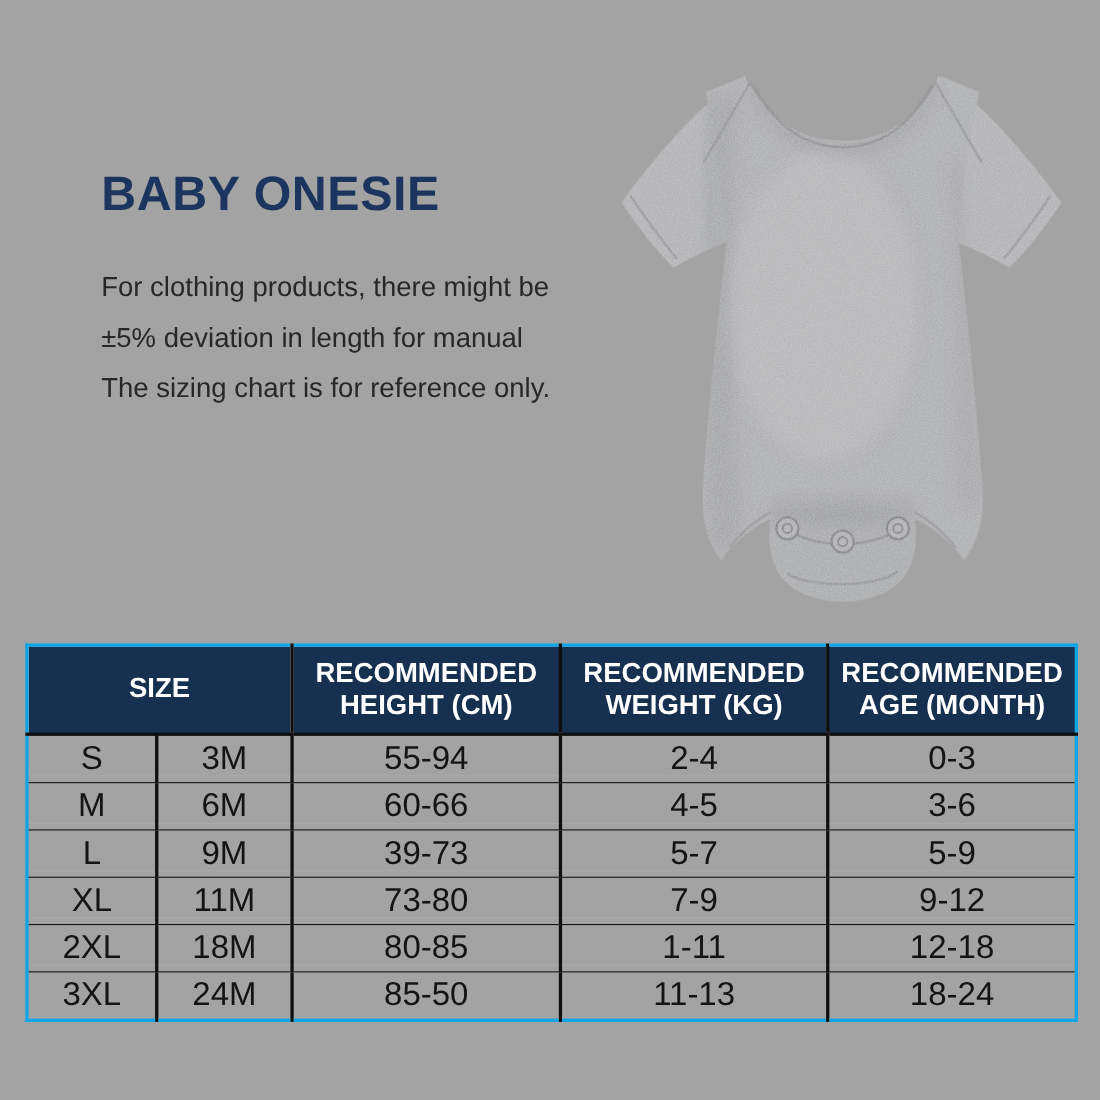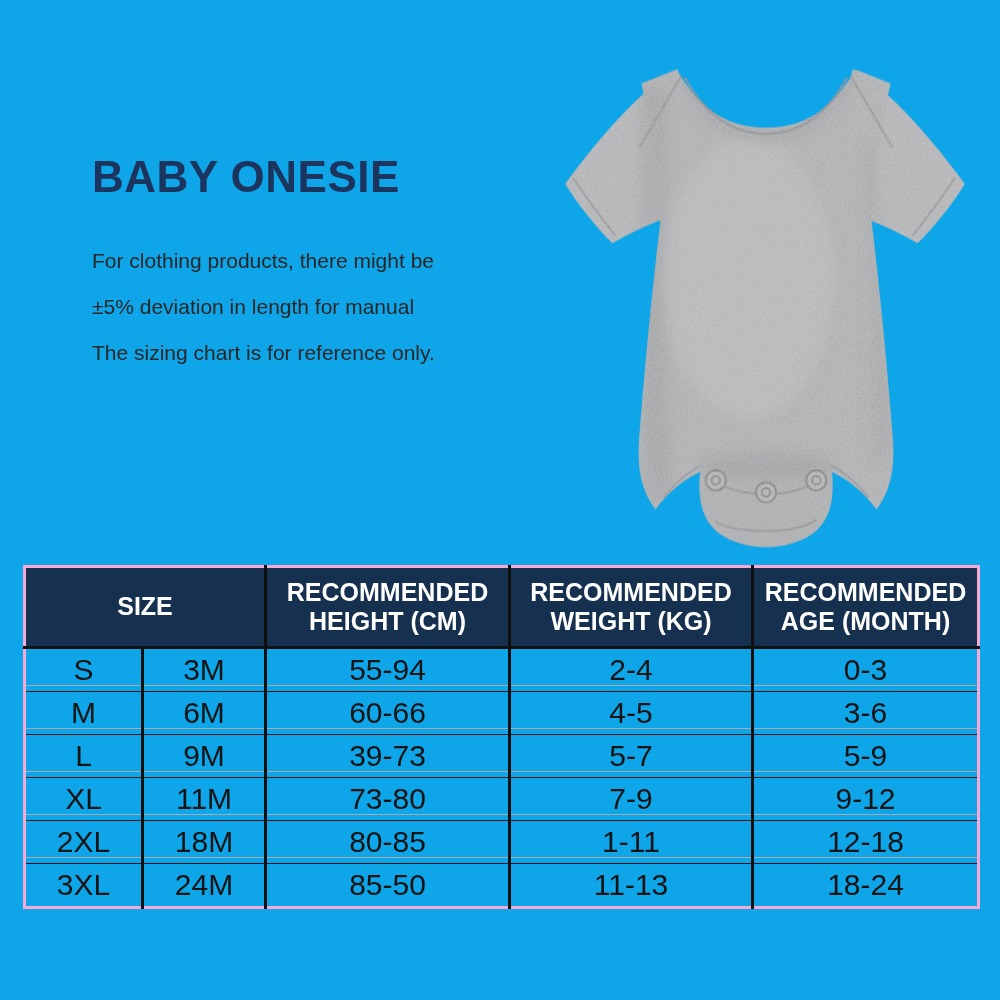--- a/index.html
+++ b/index.html
@@ -1,31 +1,31 @@
 <!DOCTYPE html>
 <html><head>
 <meta charset="utf-8">
 <style>
   html,body{margin:0;padding:0;background:#ffffff;}
   body{width:1000px;height:1000px;position:relative;font-family:"Liberation Sans","DejaVu Sans",sans-serif;}
-  .page{position:absolute;inset:0;background:#0ea5e9;overflow:hidden;}
+  .page{position:absolute;inset:0;background:#a3a3a3;overflow:hidden;}
 
   
   .intro{position:absolute;left:92px;top:152px;width:480px;}
   .title{margin:0;font-size:44px;font-weight:bold;color:#1c355e;letter-spacing:.5px;}
-  .desc{margin:36px 0 0 0;font-size:21px;color:#272727;line-height:46px;}
+  .desc{margin:36px 0 0 0;font-size:25px;color:#272727;line-height:46px;}
   .desc .dline{display:block;white-space:nowrap;}
 
   
   .photo{position:absolute;left:543px;top:26px;width:442px;height:540px;}
   .photo svg{display:block;width:100%;height:100%;}
 
   
-  table.size-table{position:absolute;left:23px;top:565px;width:954px;
-    border-collapse:collapse;table-layout:fixed;border:3px solid #f9a8d4;padding-left:20px;}
+  table.size-table{position:absolute;left:23px;top:585px;width:954px;
+    border-collapse:collapse;table-layout:fixed;border:3px solid #0ea5e9;padding-left:20px;}
   .size-table th,.size-table td{text-align:center;vertical-align:middle;padding:0;overflow:hidden;}
   .size-table th{background:#163050;color:#ffffff;font-size:25px;font-weight:bold;
     height:78px;line-height:1.18;border-left:3px solid #0f0f0f;border-bottom:3px solid #0f0f0f;}
   .size-table th:first-child{border-left:none;}
   .size-table td{font-size:30px;color:#141414;height:42px;border-left:3px solid #0f0f0f;position:relative;}
   .size-table td:first-child{border-left:none;}
   .size-table tbody tr + tr td{border-top:1px solid #141414;}
   
   .size-table tbody tr:not(:last-child) td::after{
     content:"";position:absolute;left:0;right:0;bottom:5px;height:1px;background:#ababab;}

